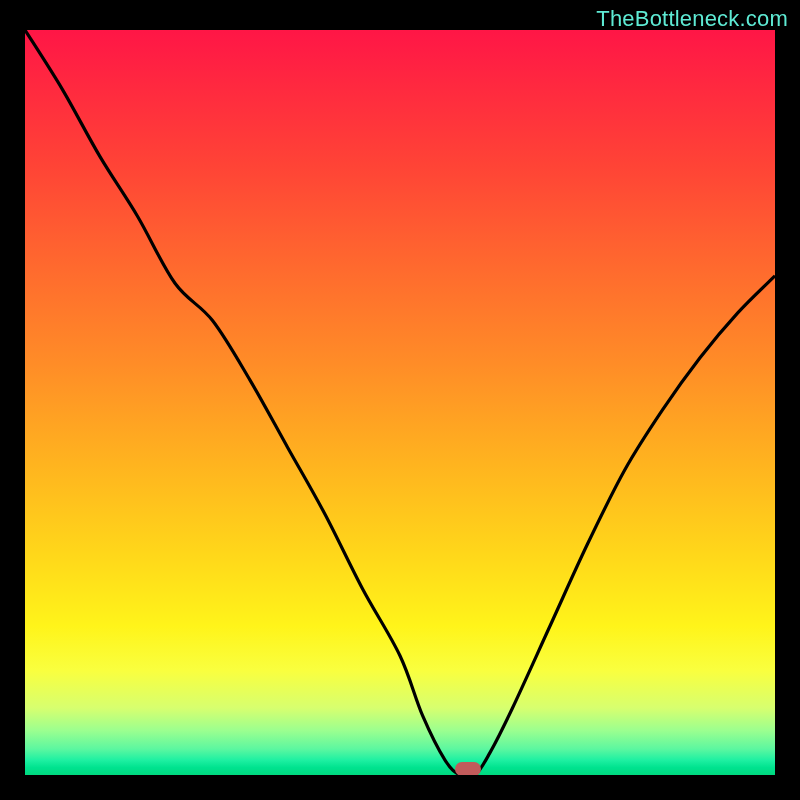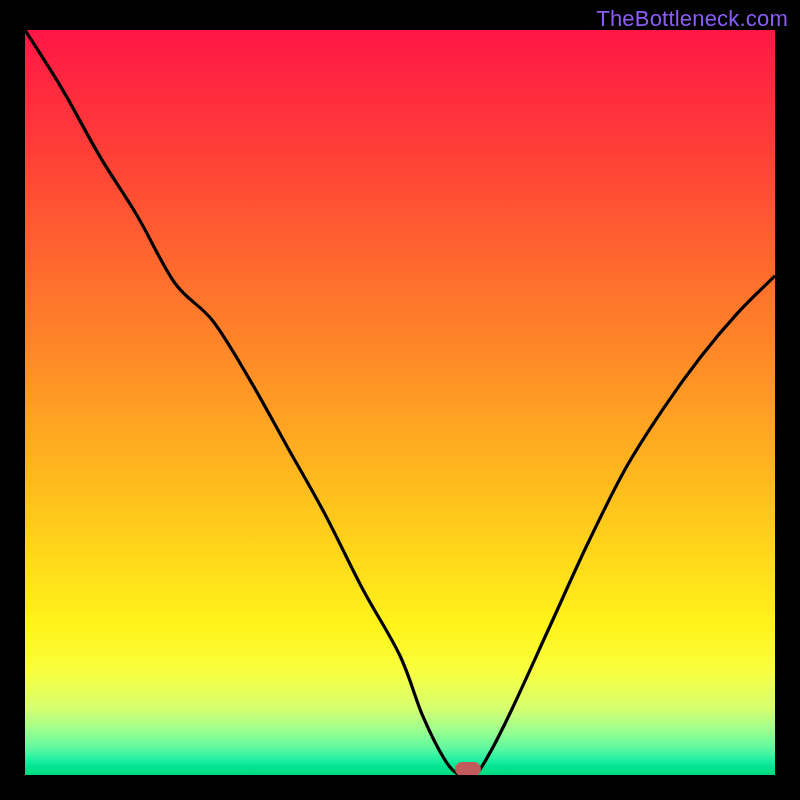--- a/index.html
+++ b/index.html
@@ -14,21 +14,21 @@
   .frame {
     position: relative;
     width: 800px;
     height: 800px;
     background: #000;
   }
   .watermark {
     position: absolute;
     top: 6px;
     right: 12px;
-    color: #8b5cf6;
+    color: #5eead4;
     font-size: 22px;
     font-weight: 500;
     letter-spacing: 0.2px;
     z-index: 10;
   }
   .plot-area {
     position: absolute;
     left: 25px;
     top: 30px;
     width: 750px;

